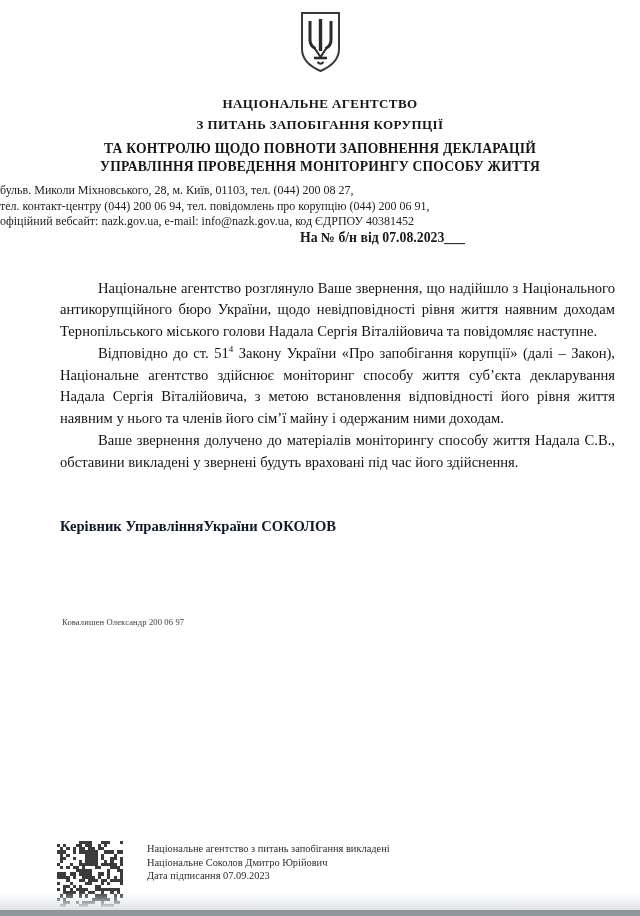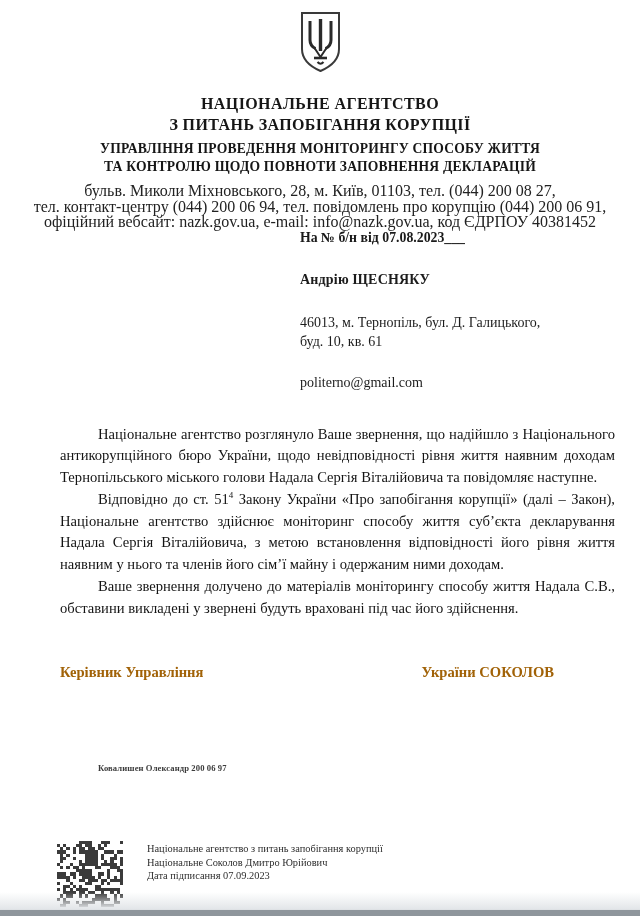--- a/index.html
+++ b/index.html
@@ -23,38 +23,37 @@
     padding-top: 10px;
     height: 70px;
   }
   .emblem-wrap svg { display: inline-block; }
 
   
   .agency-title {
     margin-top: 13px;
     text-align: center;
     font-weight: bold;
-    font-size: 16px;
+    font-size: 13px;
     line-height: 21px;
     letter-spacing: 0.4px;
     color: #161616;
   }
   .dept-title {
     margin-top: 5px;
     text-align: center;
     font-weight: bold;
     font-size: 13.6px;
     line-height: 18px;
     letter-spacing: 0.2px;
     color: #161616;
   }
   .contact-block {
     margin-top: 7px;
-    text-align: center;
-    font-size: 16px;
+    font-size: 12px;
     line-height: 15.5px;
     color: #222;
   }
 
   
   .ref-line {
     margin-left: 300px;
     font-size: 13.8px;
     font-weight: bold;
     color: #1a1a1a;
@@ -92,34 +91,32 @@
     font-size: 9px;
     line-height: 0;
     vertical-align: super;
   }
 
   
   .signature-row {
     margin-top: 44px;
     padding: 0 86px 0 60px;
     display: flex;
-    justify-content: space-between;
     font-size: 14.6px;
     font-weight: bold;
-    color: #a16207;
+    color: #0f172a;
   }
 
   
   .executor {
     margin-top: 82px;
-    padding-left: 98px;
+    padding-left: 62px;
     font-size: 8.6px;
     color: #3c3c3c;
     letter-spacing: 0.1px;
-    font-weight: bold;
   }
 
   
   .stamp {
     position: absolute;
     left: 57px;
     top: 841px;
     display: flex;
     align-items: flex-start;
   }
@@ -171,40 +168,32 @@
       </svg>
     </span>
   </div>
 
   <div class="agency-title">
     <div>НАЦІОНАЛЬНЕ АГЕНТСТВО</div>
     <div>З ПИТАНЬ ЗАПОБІГАННЯ КОРУПЦІЇ</div>
   </div>
 
   <div class="dept-title">
+    <div>ТА КОНТРОЛЮ ЩОДО ПОВНОТИ ЗАПОВНЕННЯ ДЕКЛАРАЦІЙ</div>
     <div>УПРАВЛІННЯ ПРОВЕДЕННЯ МОНІТОРИНГУ СПОСОБУ ЖИТТЯ</div>
-    <div>ТА КОНТРОЛЮ ЩОДО ПОВНОТИ ЗАПОВНЕННЯ ДЕКЛАРАЦІЙ</div>
   </div>
 
   <div class="contact-block">
     <div>бульв. Миколи Міхновського, 28, м. Київ, 01103, тел. (044) 200 08 27,</div>
     <div>тел. контакт-центру (044) 200 06 94, тел. повідомлень про корупцію (044) 200 06 91,</div>
     <div>офіційний вебсайт: nazk.gov.ua, e-mail: info@nazk.gov.ua, код ЄДРПОУ 40381452</div>
   </div>
 
   <div class="ref-line">На № б/н  від 07.08.2023___</div>
 
-  <div class="recipient">
-    <div class="name">Андрію ЩЕСНЯКУ</div>
-    <div class="addr">
-      <div>46013, м. Тернопіль, бул. Д. Галицького,</div>
-      <div>буд. 10, кв. 61</div>
-    </div>
-    <div class="email">politerno@gmail.com</div>
-  </div>
 
   <div class="body-text">
     <p>Національне агентство розглянуло Ваше звернення, що надійшло з Національного антикорупційного бюро України, щодо невідповідності рівня життя наявним доходам Тернопільського міського голови Надала Сергія Віталійовича та повідомляє наступне.</p>
     <p><span>Відповідно до ст. 51</span><sup>4</sup><span> Закону України «Про запобігання корупції» (далі – Закон), Національне агентство здійснює моніторинг способу життя суб’єкта декларування Надала Сергія Віталійовича, з метою встановлення відповідності його рівня життя наявним у нього та членів його сім’ї майну і одержаним ними доходам.</span></p>
     <p>Ваше звернення долучено до матеріалів моніторингу способу життя Надала С.В., обставини викладені у звернені будуть враховані під час його здійснення.</p>
   </div>
 
   <div class="signature-row">
     <span>Керівник Управління</span>
     <span>України СОКОЛОВ</span>
@@ -427,21 +416,21 @@
           <rect x="21" y="60" width="3" height="3"></rect>
           <rect x="24" y="60" width="3" height="3"></rect>
           <rect x="27" y="60" width="3" height="3"></rect>
           <rect x="42" y="60" width="3" height="3"></rect>
           <rect x="45" y="60" width="3" height="3"></rect>
           <rect x="48" y="60" width="3" height="3"></rect>
           <rect x="51" y="60" width="3" height="3"></rect>
         </svg>
     </div>
     <div class="stamp-text">
-      <div>Національне агентство з питань запобігання корупції</div>
+      <div>Національне агентство з питань запобігання викладені</div>
       <div>Національне Соколов Дмитро Юрійович</div>
       <div>Дата підписання 07.09.2023</div>
     </div>
   </div>
 
   <div class="bottom-band"></div>
   <div class="bottom-strip"></div>
 
 </div>
 

